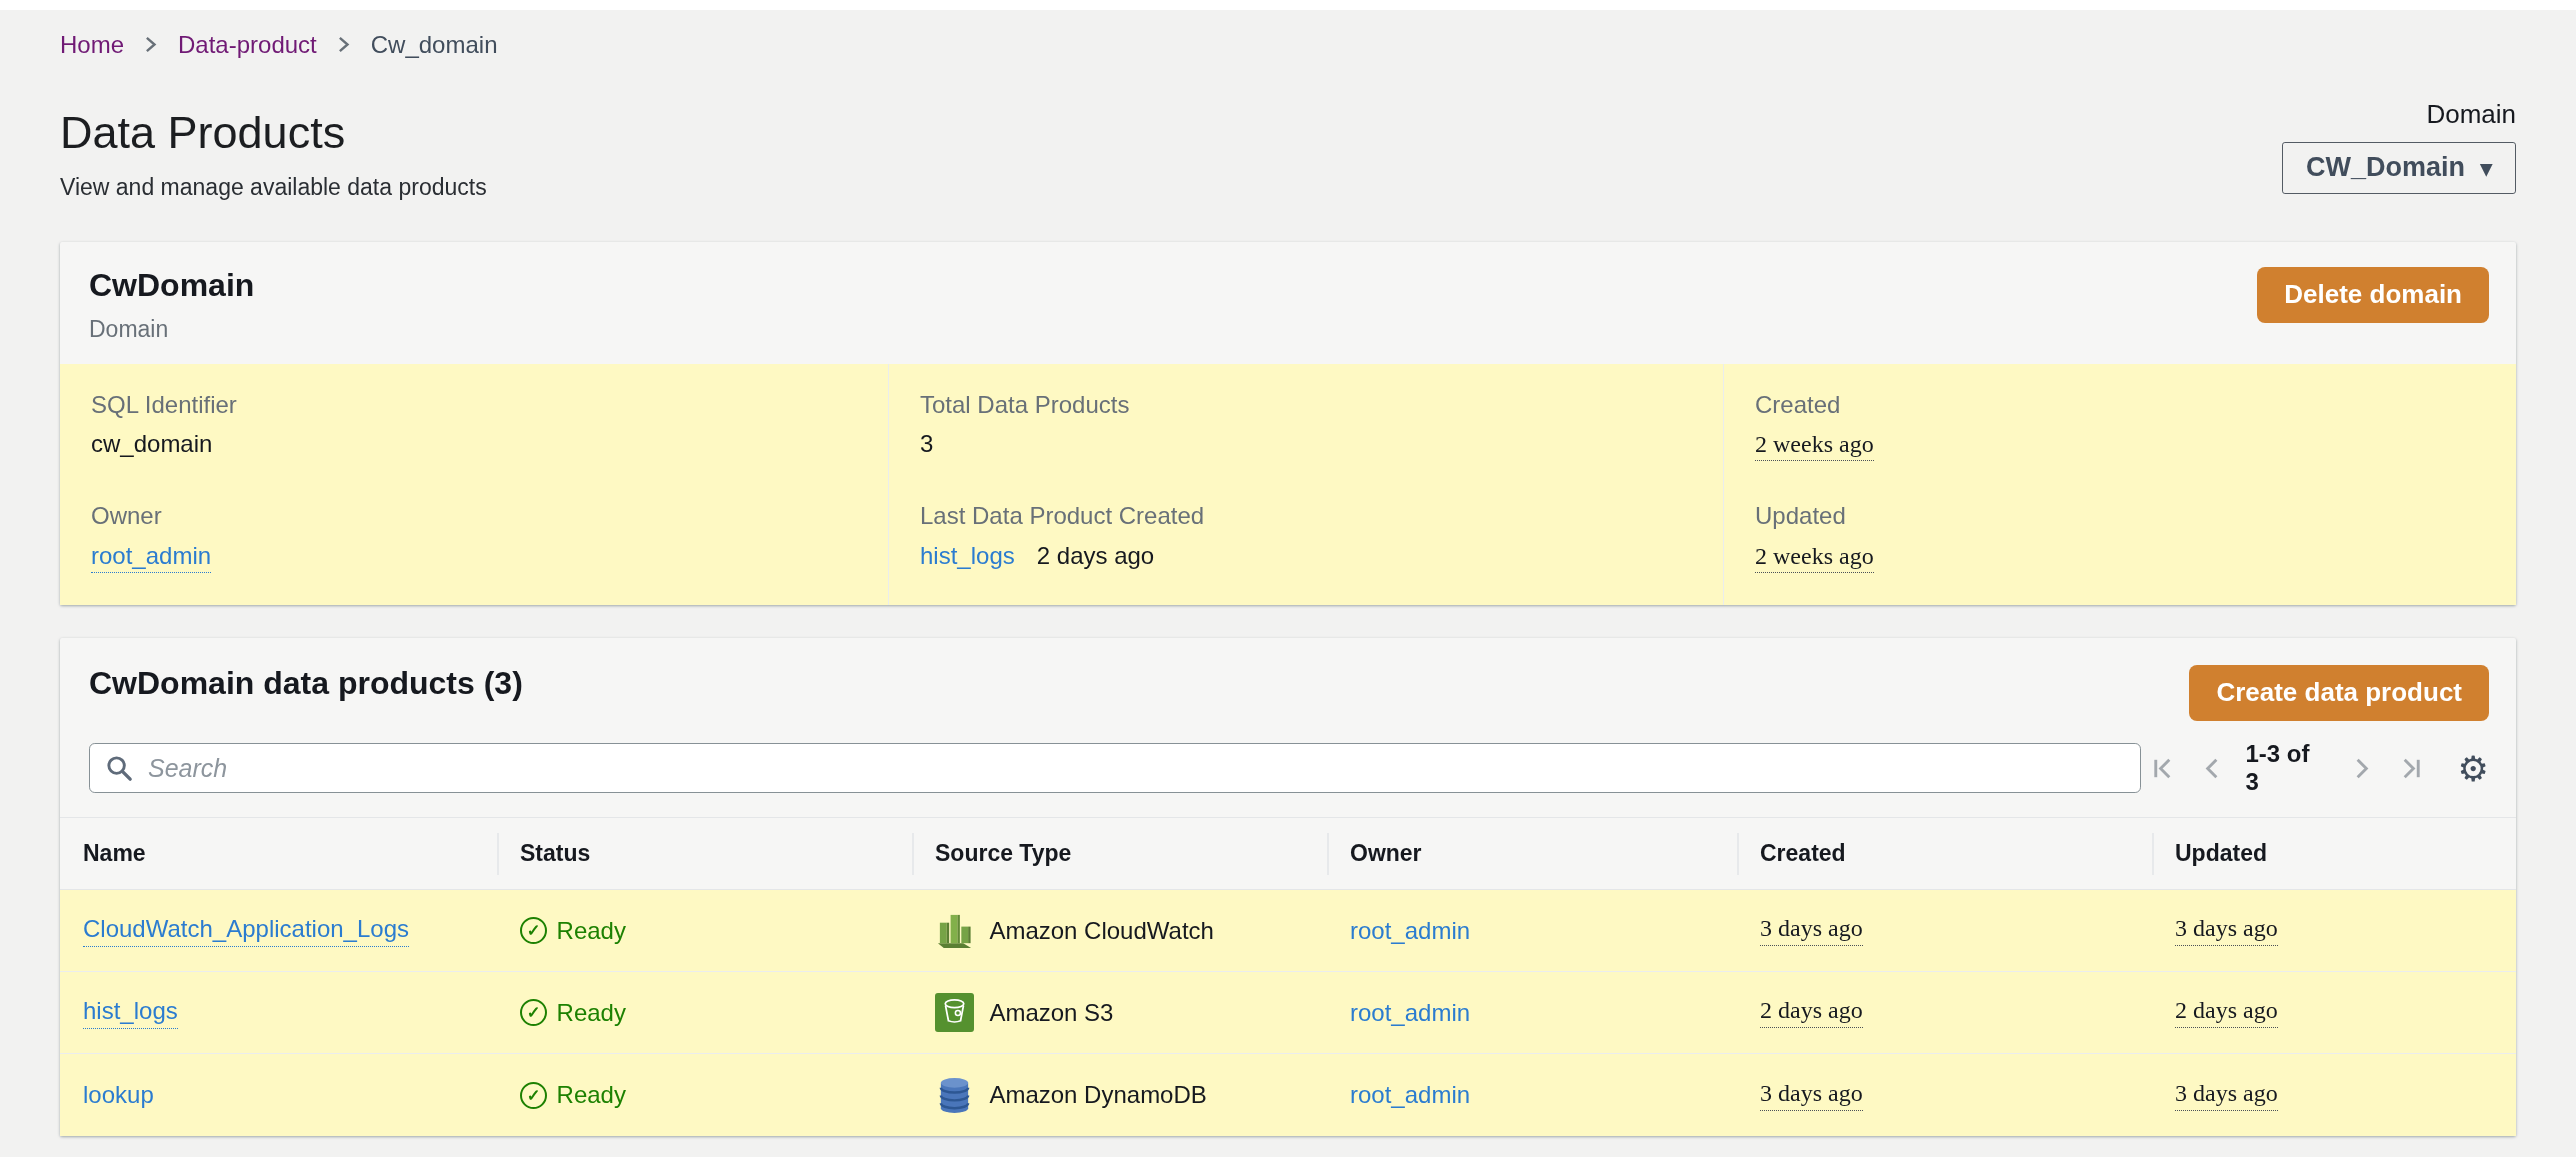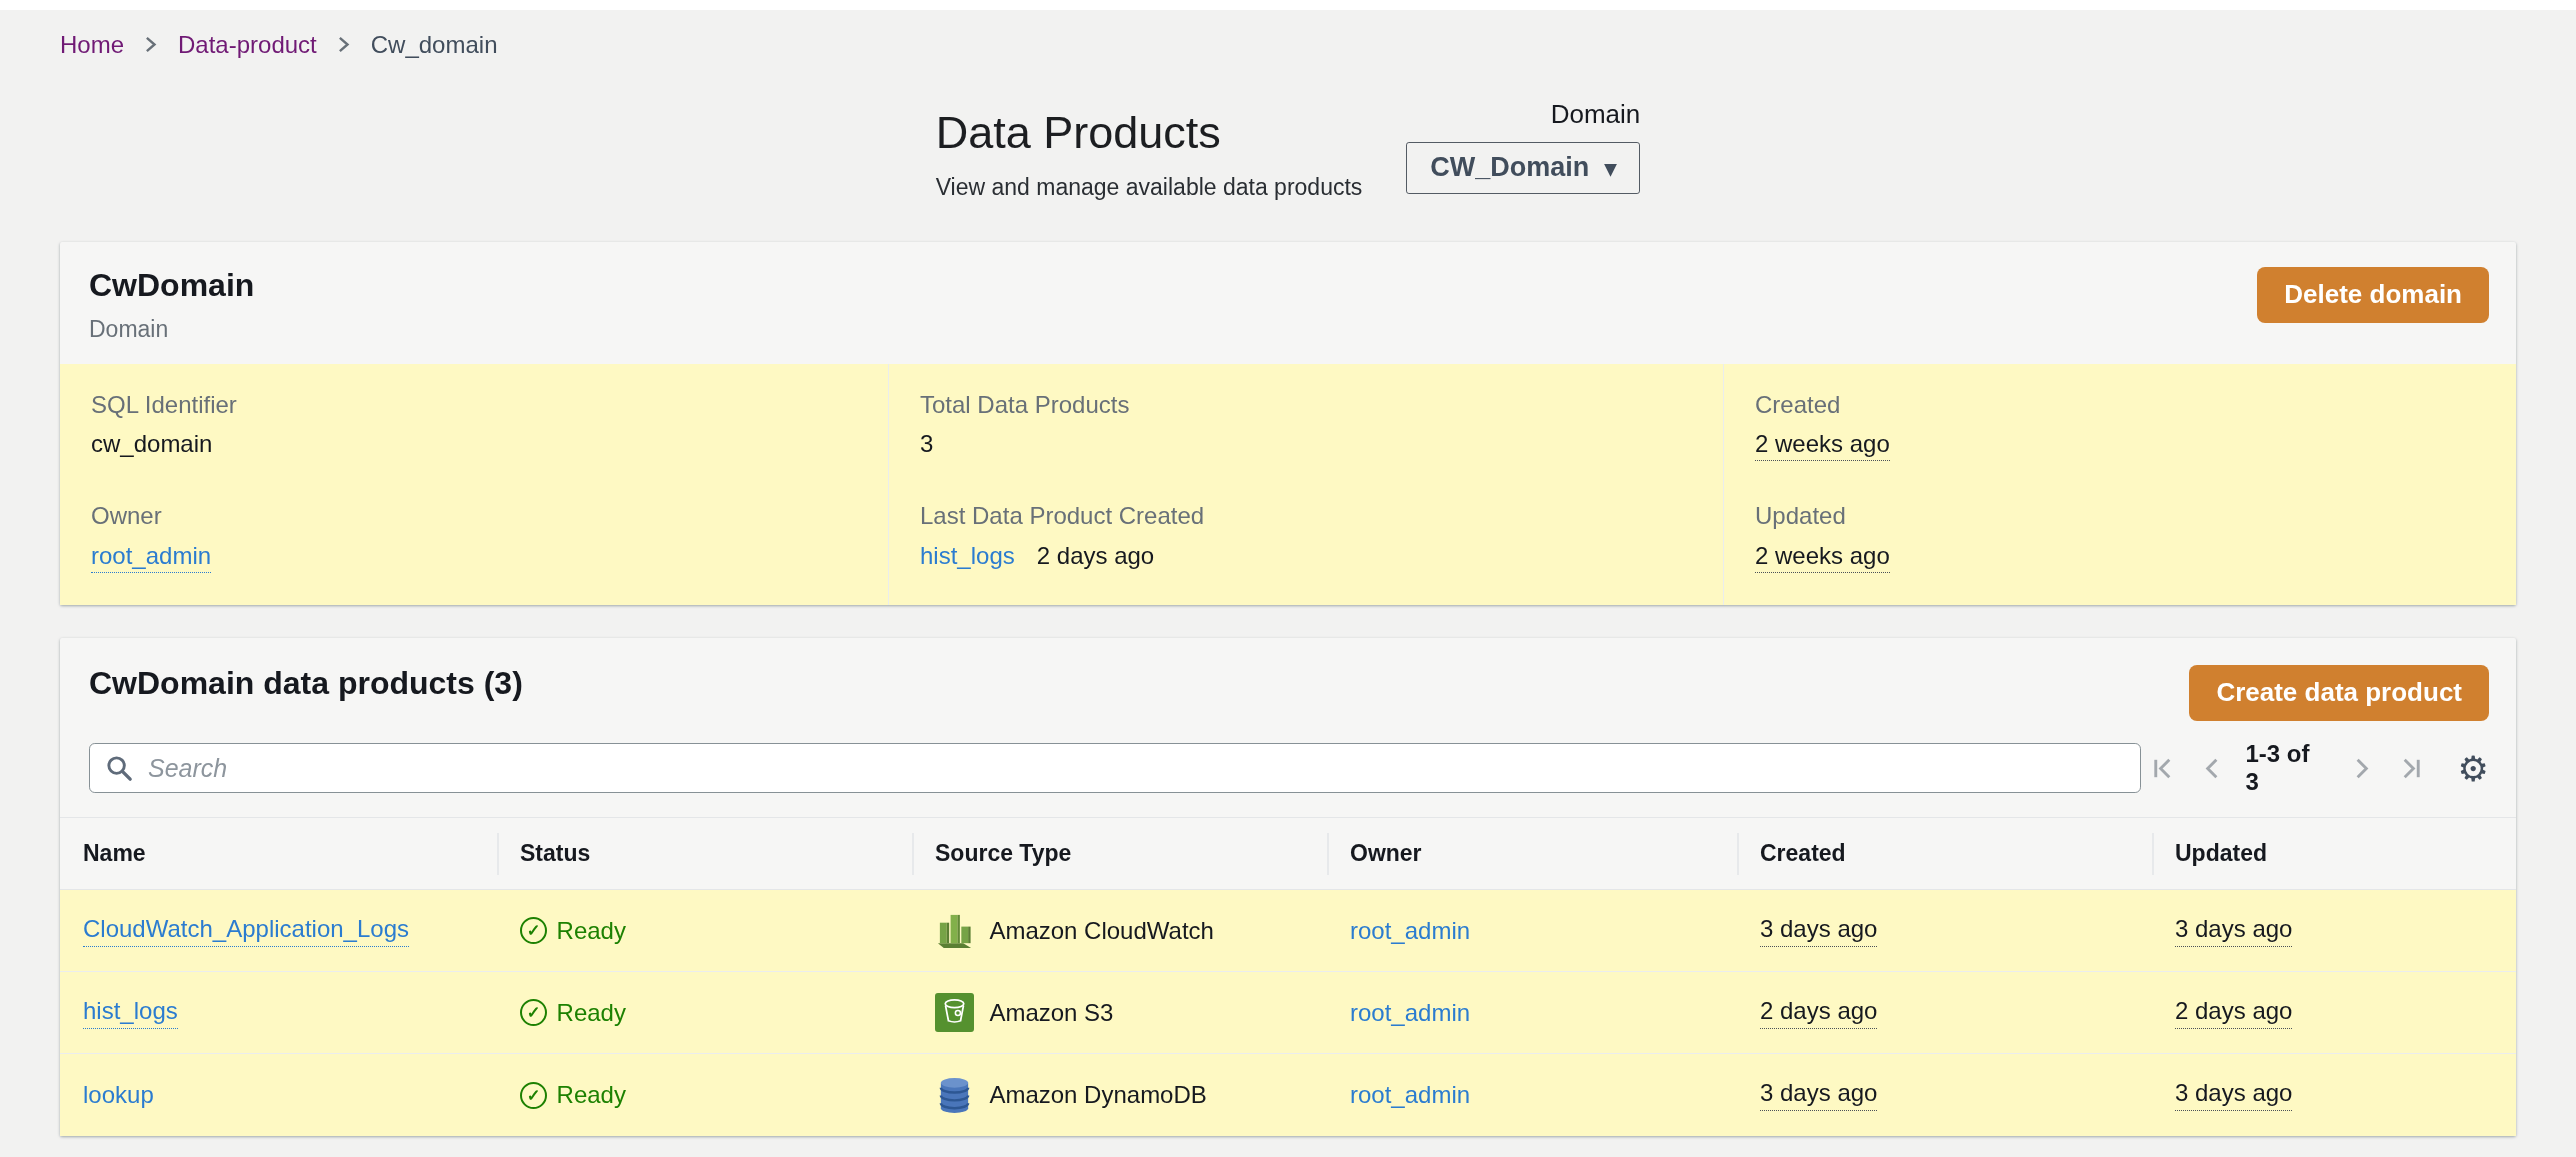--- a/index.html
+++ b/index.html
@@ -13,21 +13,21 @@
   .topstrip { height:9.6px; background:#ffffff; }
   .container { padding:0 60px; }
 
   
   .breadcrumb { display:flex; align-items:center; gap:19.3px; margin-top:21px; font-size:24px; }
   .crumb-link { color:#701a75; text-decoration:none; cursor:pointer; }
   .crumb-current { color:#414d5c; }
   .crumb-sep { display:flex; align-items:center; }
 
   
-  .header-row { display:flex; justify-content:center; align-items:flex-start; margin-top:48px;gap:44px; }
+  .header-row { display:flex; justify-content:space-between; align-items:flex-start; margin-top:48px;gap:44px; }
   .page-title { font-size:45px; font-weight:400; color:#1c1e21; }
   .page-sub { font-size:23px; color:#2a2e33; margin-top:15.4px; }
   .domain-sel { text-align:right; margin-top:-7.7px; }
   .domain-label { font-size:26px; color:#16191f; }
   .domain-btn { margin-top:11.6px; display:inline-flex; align-items:center; gap:15.4px;
     border:1.9px solid #545b64; border-radius:2.9px; padding:9.6px 23px;
     font-size:27px; font-weight:700; color:#414d5c; background:transparent;
     font-family:"Liberation Sans", sans-serif; cursor:pointer; }
   .caret::after { content:"▾"; font-size:23px; color:#414d5c; }
 
@@ -42,21 +42,21 @@
     font-family:"Liberation Sans", sans-serif; }
 
   .card1-body { background:#fef9c3; display:grid; grid-template-columns:828px 835px 1fr; }
   .col { padding:27px 0 35px 31px; }
   .col + .col { border-left:1.9px solid #eaeded; }
   .field + .field { margin-top:44px; }
   .f-label { font-size:24px; color:#687078; }
   .f-value { font-size:24px; color:#16191f; margin-top:11.6px; }
   .link { color:#2b7cd0; text-decoration:none; cursor:pointer; }
   .dotted-blue { border-bottom:1.9px dotted #2b7cd0; padding-bottom:2.9px; }
-  .dotted-dark { border-bottom:1.9px dotted #4b5158; padding-bottom:2.9px; }
+  .dotted-dark { border-bottom:1.9px dotted #4b5158; padding-bottom:2.9px;font-family:Liberation Serif, serif; }
   .inline-time { color:#16191f; margin-left:15.4px; }
 
   
   .card2 { margin-top:33px; }
   .card2-head { display:flex; justify-content:space-between; align-items:flex-start; padding:27px 27px 5.8px 29px; }
   .controls-row { display:flex; align-items:center; padding:13.5px 27px 21px 29px; }
   .search { position:relative; width:2074px; }
   .search input { width:100%; height:50px; background:#fff; border:1.9px solid #879196; border-radius:5.8px;
     font-size:25px; padding:0 19.3px 0 58px; color:#16191f; font-family:"Liberation Sans", sans-serif; }
   .search input::placeholder { font-style:italic; color:#8d959d; }

